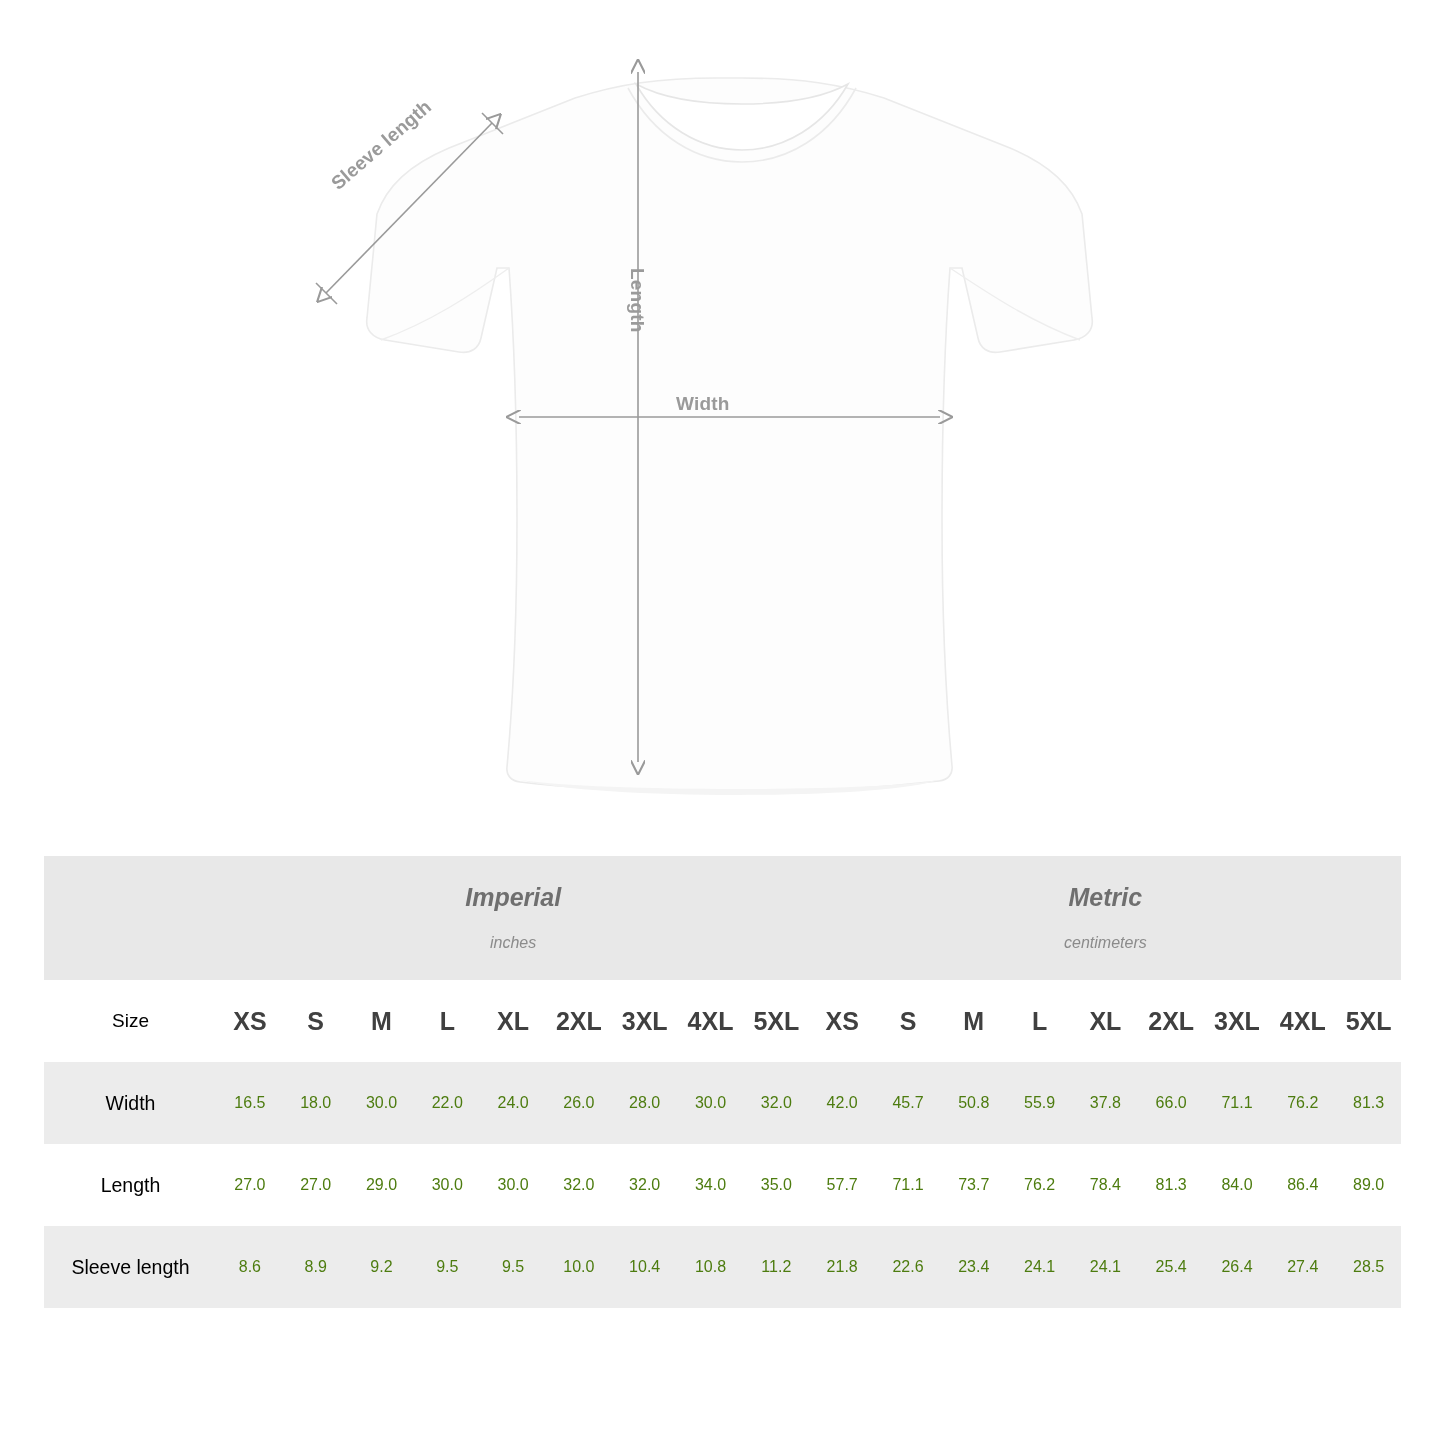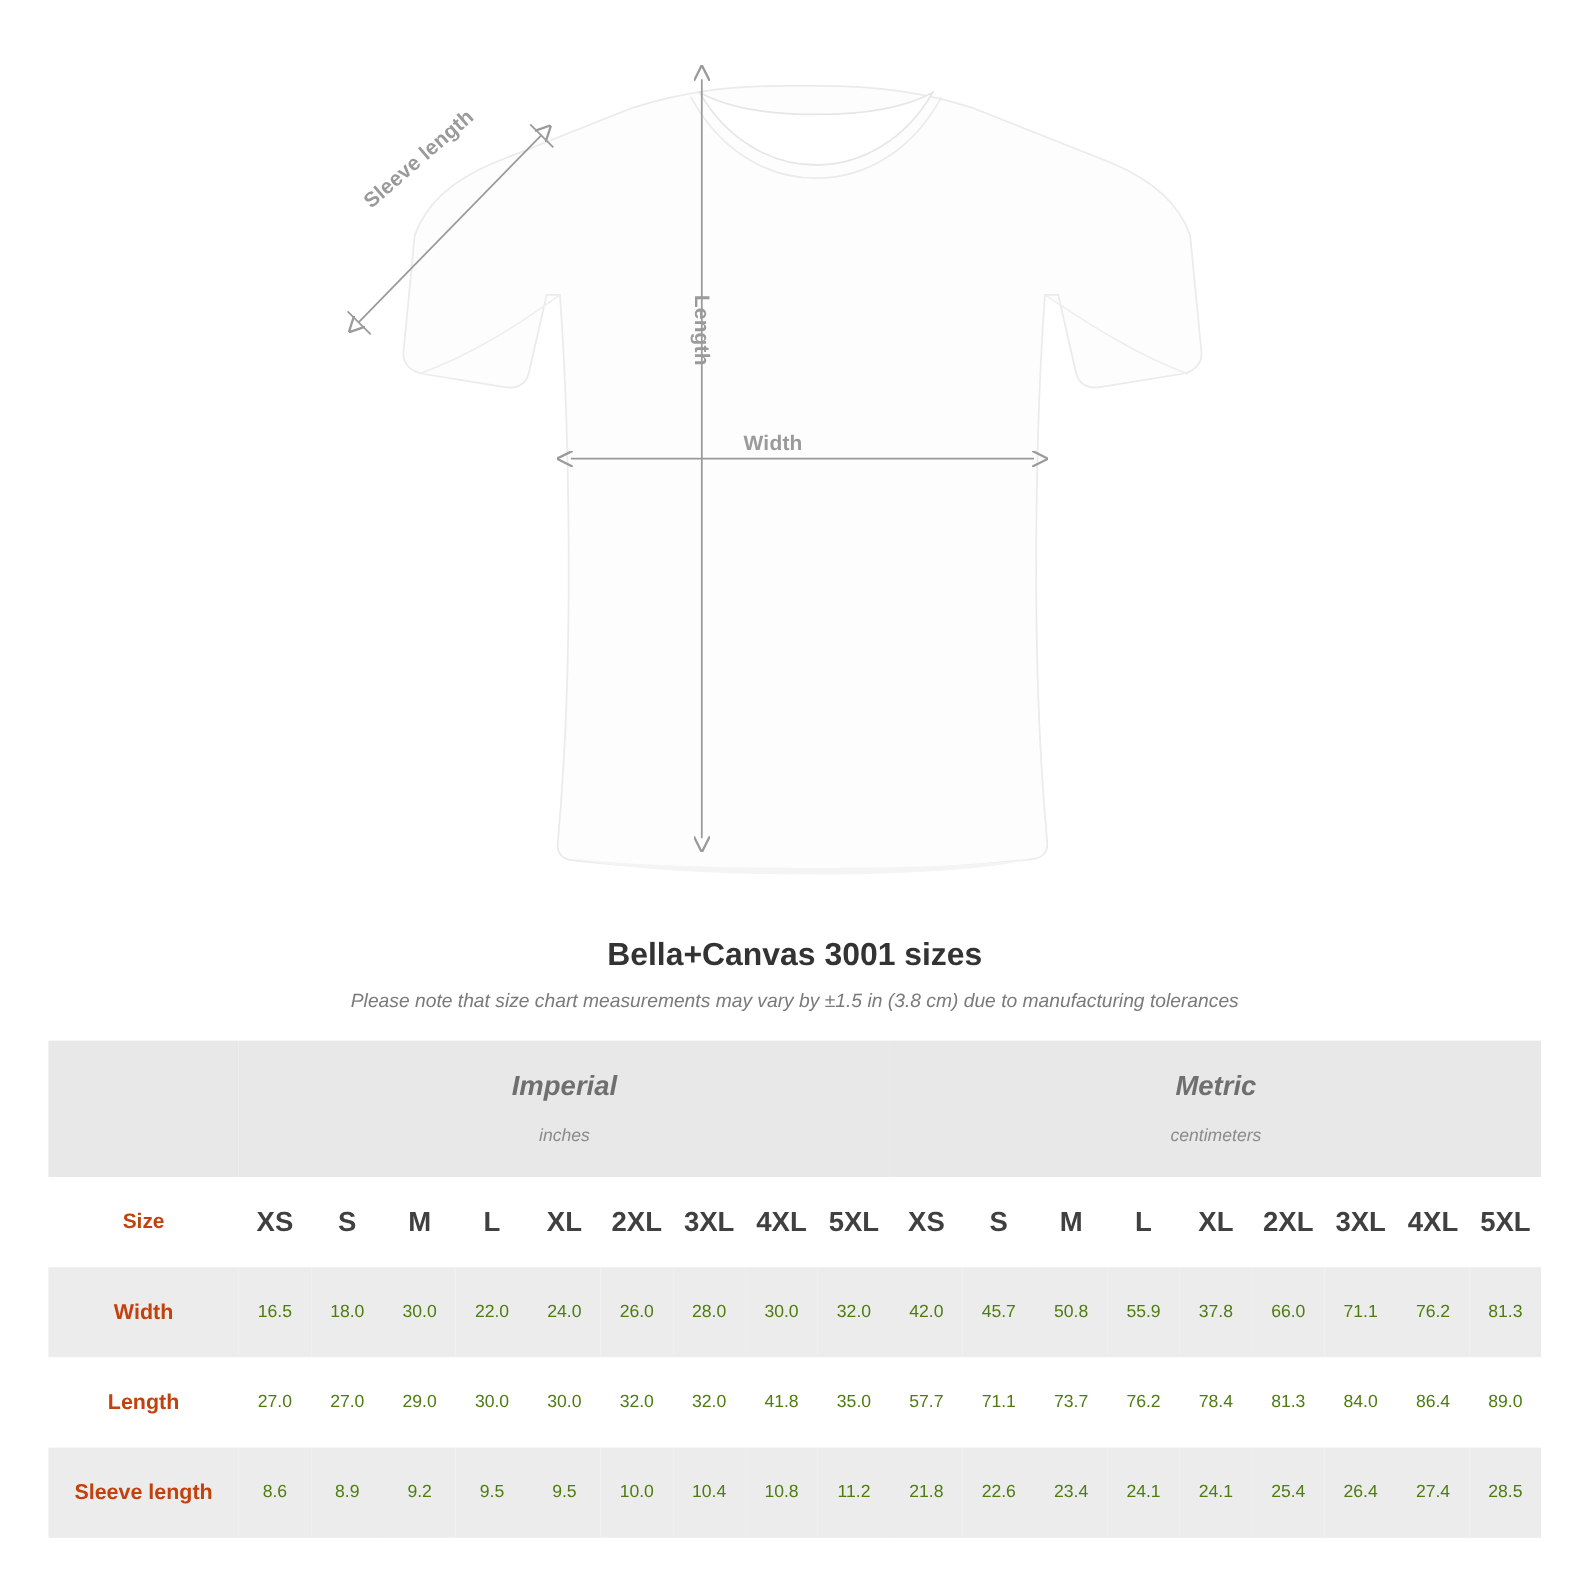--- a/index.html
+++ b/index.html
@@ -120,23 +120,23 @@
     font-size: 16px;
     color: #4d7c0f;
   }
   .row-data.shaded td {
     background: #ececec;
   }
   .row-data.plain td {
     background: #ffffff;
   }
   td.rowlabel {
-    font-weight: bold;
+    font-weight: normal;
     font-size: 19.5px;
-    color: #c2410c;
+    color: #000000;
   }
   col.label-col { width: 173px; }
   col.data-col { width: 65.8px; }
 </style>
 </head>
 <body>
 
 <div class="page">
 
   <div class="illustration">
@@ -203,24 +203,20 @@
       <g stroke="#9a9a9a" stroke-width="1.6" fill="none">
         <line x1="519" y1="417" x2="940" y2="417" marker-start="url(#arrowStart)" marker-end="url(#arrowEnd)"></line>
       </g>
     </svg>
 
     <div class="dim-label label-sleeve">Sleeve length</div>
     <div class="dim-label label-length">Length</div>
     <div class="dim-label label-width">Width</div>
   </div>
 
-  <div class="title-block">
-    <h1 class="chart-title">Bella+Canvas 3001 sizes</h1>
-    <div class="chart-note">Please note that size chart measurements may vary by ±1.5 in (3.8 cm) due to manufacturing tolerances</div>
-  </div>
 
   <div class="table-wrap">
     <table class="size-table">
       <colgroup>
         <col class="label-col">
         <col class="data-col">
           <col class="data-col">
           <col class="data-col">
           <col class="data-col">
           <col class="data-col">
@@ -297,21 +293,21 @@
 
         <tr class="row-data plain">
           <td class="rowlabel">Length</td>
           <td>27.0</td>
           <td>27.0</td>
           <td>29.0</td>
           <td>30.0</td>
           <td>30.0</td>
           <td>32.0</td>
           <td>32.0</td>
-          <td>41.8</td>
+          <td>34.0</td>
           <td>35.0</td>
           <td>57.7</td>
           <td>71.1</td>
           <td>73.7</td>
           <td>76.2</td>
           <td>78.4</td>
           <td>81.3</td>
           <td>84.0</td>
           <td>86.4</td>
           <td>89.0</td>

